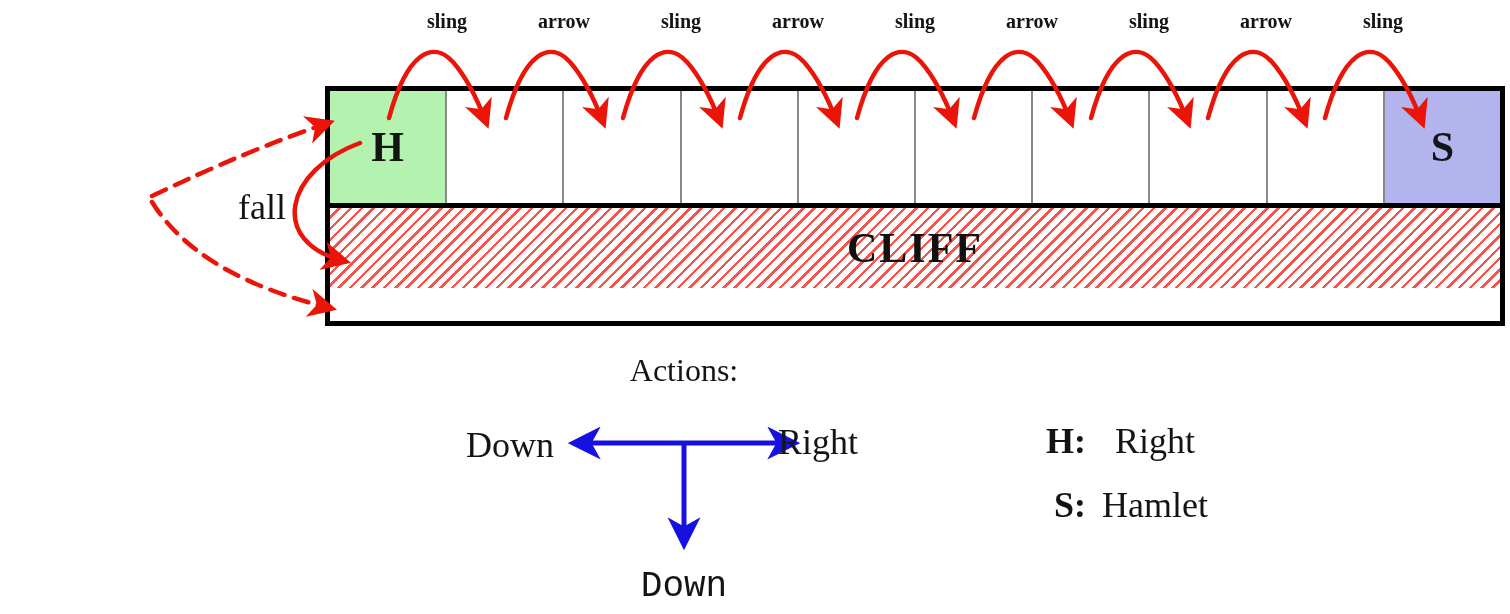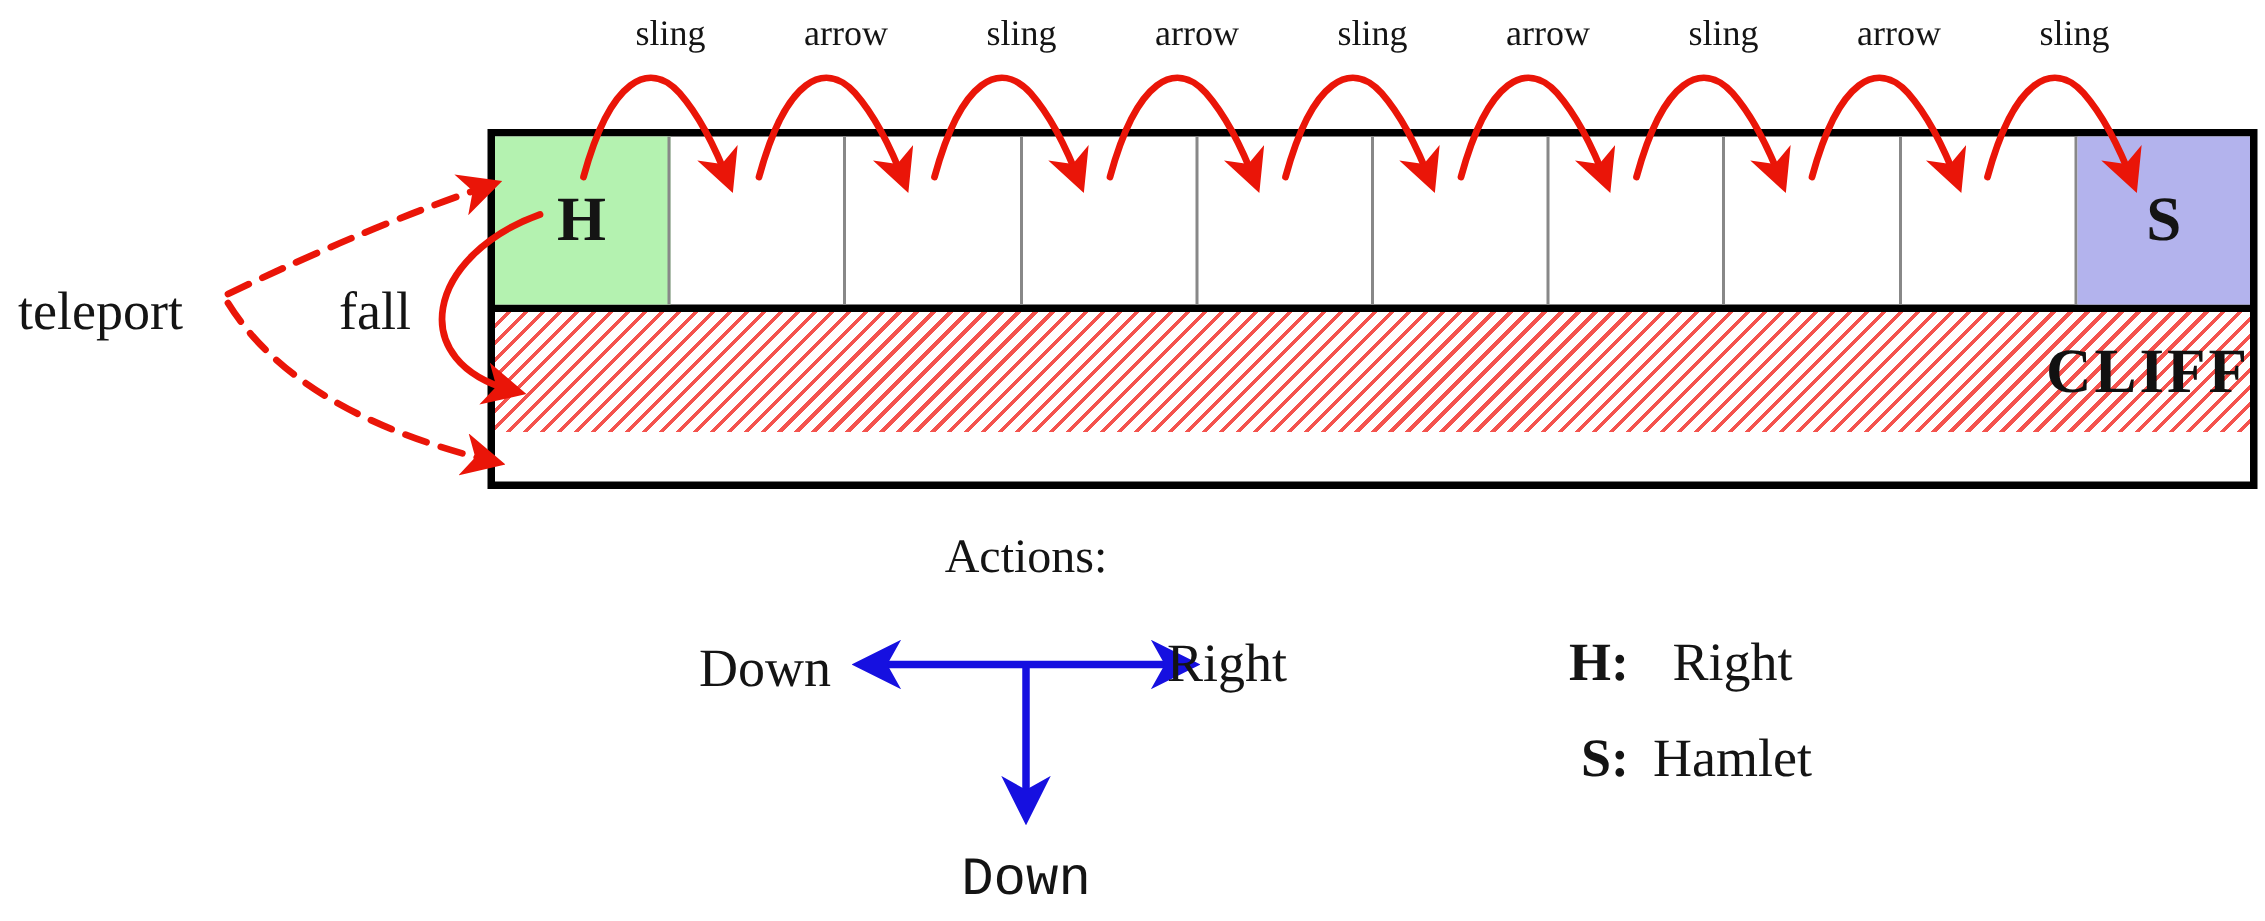--- a/index.html
+++ b/index.html
@@ -12,36 +12,36 @@
     position:absolute;left:325px;top:86px;width:1180px;height:240px;
     border:5px solid #000;box-sizing:border-box;background:#fff;
   }
   .cells{display:flex;height:112px;border-bottom:5px solid #000;}
   .cell{flex:1;display:flex;align-items:center;justify-content:center;border-right:2px solid var(--divider-gray,#888);}
   .cell:last-child{border-right:none;}
   .cell.start{background:var(--green-cell,#b4f2b0);}
   .cell.goal{background:var(--blue-cell,#b3b3ed);}
   .cell-letter{font-weight:bold;font-size:42px;line-height:1;}
   .cliff{
-    height:80px;display:flex;align-items:center;justify-content:flex-end;
+    height:80px;display:flex;align-items:center;justify-content:center;
     background:repeating-linear-gradient(135deg,#fff 0px,#fff 5.5px,var(--hatch-red,#f4534e) 5.5px,var(--hatch-red,#f4534e) 8px);
   }
   .cliff-label{font-weight:bold;font-size:42px;letter-spacing:2px;color:#111;}
   
   .overlay{position:absolute;left:0;top:0;width:1510px;height:614px;pointer-events:none;}
   .stroke-red{stroke:var(--red,#ea1508);fill:none;stroke-width:4.5px;stroke-linecap:round;}
   .dashed{stroke-dasharray:15 10;}
   .stroke-blue{stroke:var(--blue,#1610e0);fill:none;stroke-width:5px;}
   .fill-red{fill:var(--red,#ea1508);}
   .fill-blue{fill:var(--blue,#1610e0);}
   
-  .jump-label{position:absolute;top:10px;transform:translateX(-50%);font-size:24px;white-space:nowrap;}
+  .jump-label{position:absolute;top:10px;transform:translateX(-50%);font-size:20px;white-space:nowrap;font-weight:bold;}
   .side-label{position:absolute;font-size:36px;white-space:nowrap;}
   #teleport-label{left:12px;top:186px;}
-  #fall-label{left:226px;top:186px;}
+  #fall-label{left:238px;top:186px;}
   .actions-title{position:absolute;left:684px;top:352px;transform:translateX(-50%);font-size:32px;}
   #left-label{left:554px;top:424px;transform:translateX(-100%);}
   #right-label{left:778px;top:421px;}
   #down-label{left:684px;top:566px;transform:translateX(-50%);font-family:Liberation Mono, monospace;}
   .legend{
     position:absolute;left:1046px;top:420px;font-size:36px;
     display:grid;grid-template-columns:auto auto;column-gap:16px;row-gap:22px;align-items:baseline;
   }
   .legend-key{font-weight:bold;justify-self:end;}
   .legend-name{justify-self:center;}
@@ -108,21 +108,20 @@
       <span class="jump-label" style="left: 564px;">arrow</span>
       <span class="jump-label" style="left: 681px;">sling</span>
       <span class="jump-label" style="left: 798px;">arrow</span>
       <span class="jump-label" style="left: 915px;">sling</span>
       <span class="jump-label" style="left: 1032px;">arrow</span>
       <span class="jump-label" style="left: 1149px;">sling</span>
       <span class="jump-label" style="left: 1266px;">arrow</span>
       <span class="jump-label" style="left: 1383px;">sling</span>
     </div>
 
-  <div class="side-label" id="teleport-label">teleport</div>
   <div class="side-label" id="fall-label">fall</div>
 
   <div class="actions-title">Actions:</div>
   <div class="side-label" id="left-label">Down</div>
   <div class="side-label" id="right-label">Right</div>
   <div class="side-label" id="down-label">Down</div>
 
   <div class="legend">
     <span class="legend-key">H:</span>
     <span class="legend-name">Right</span>

